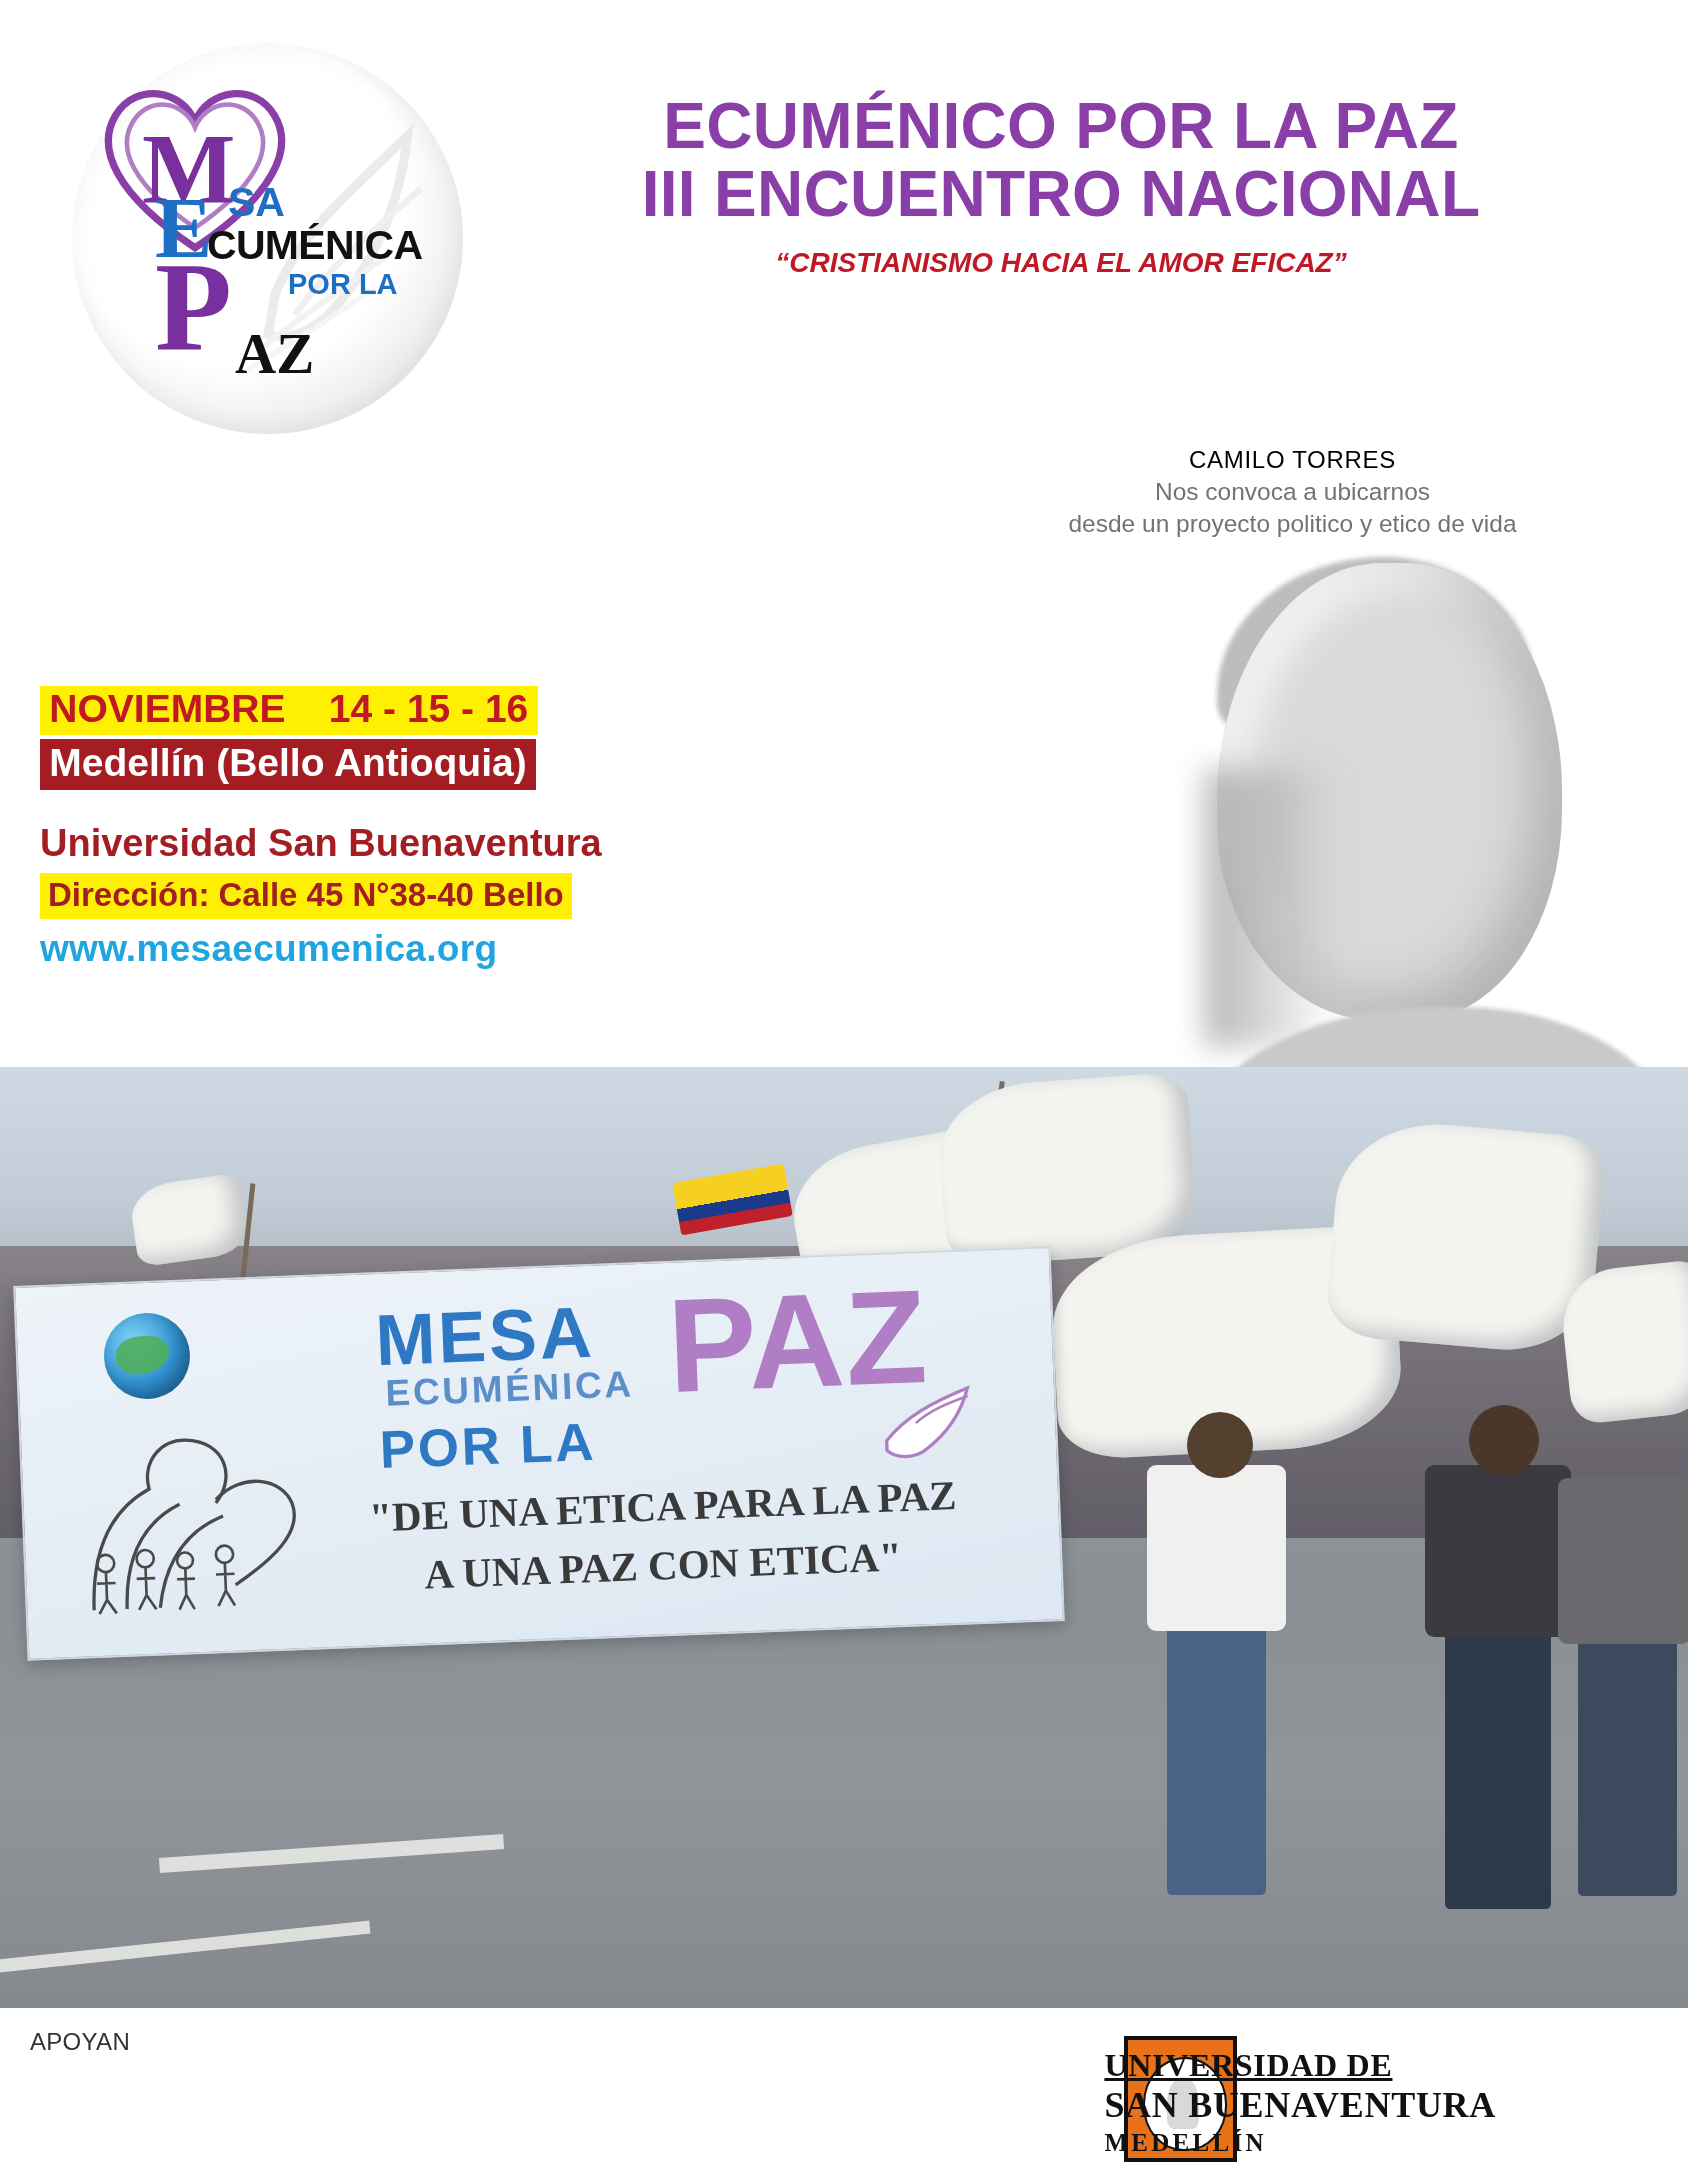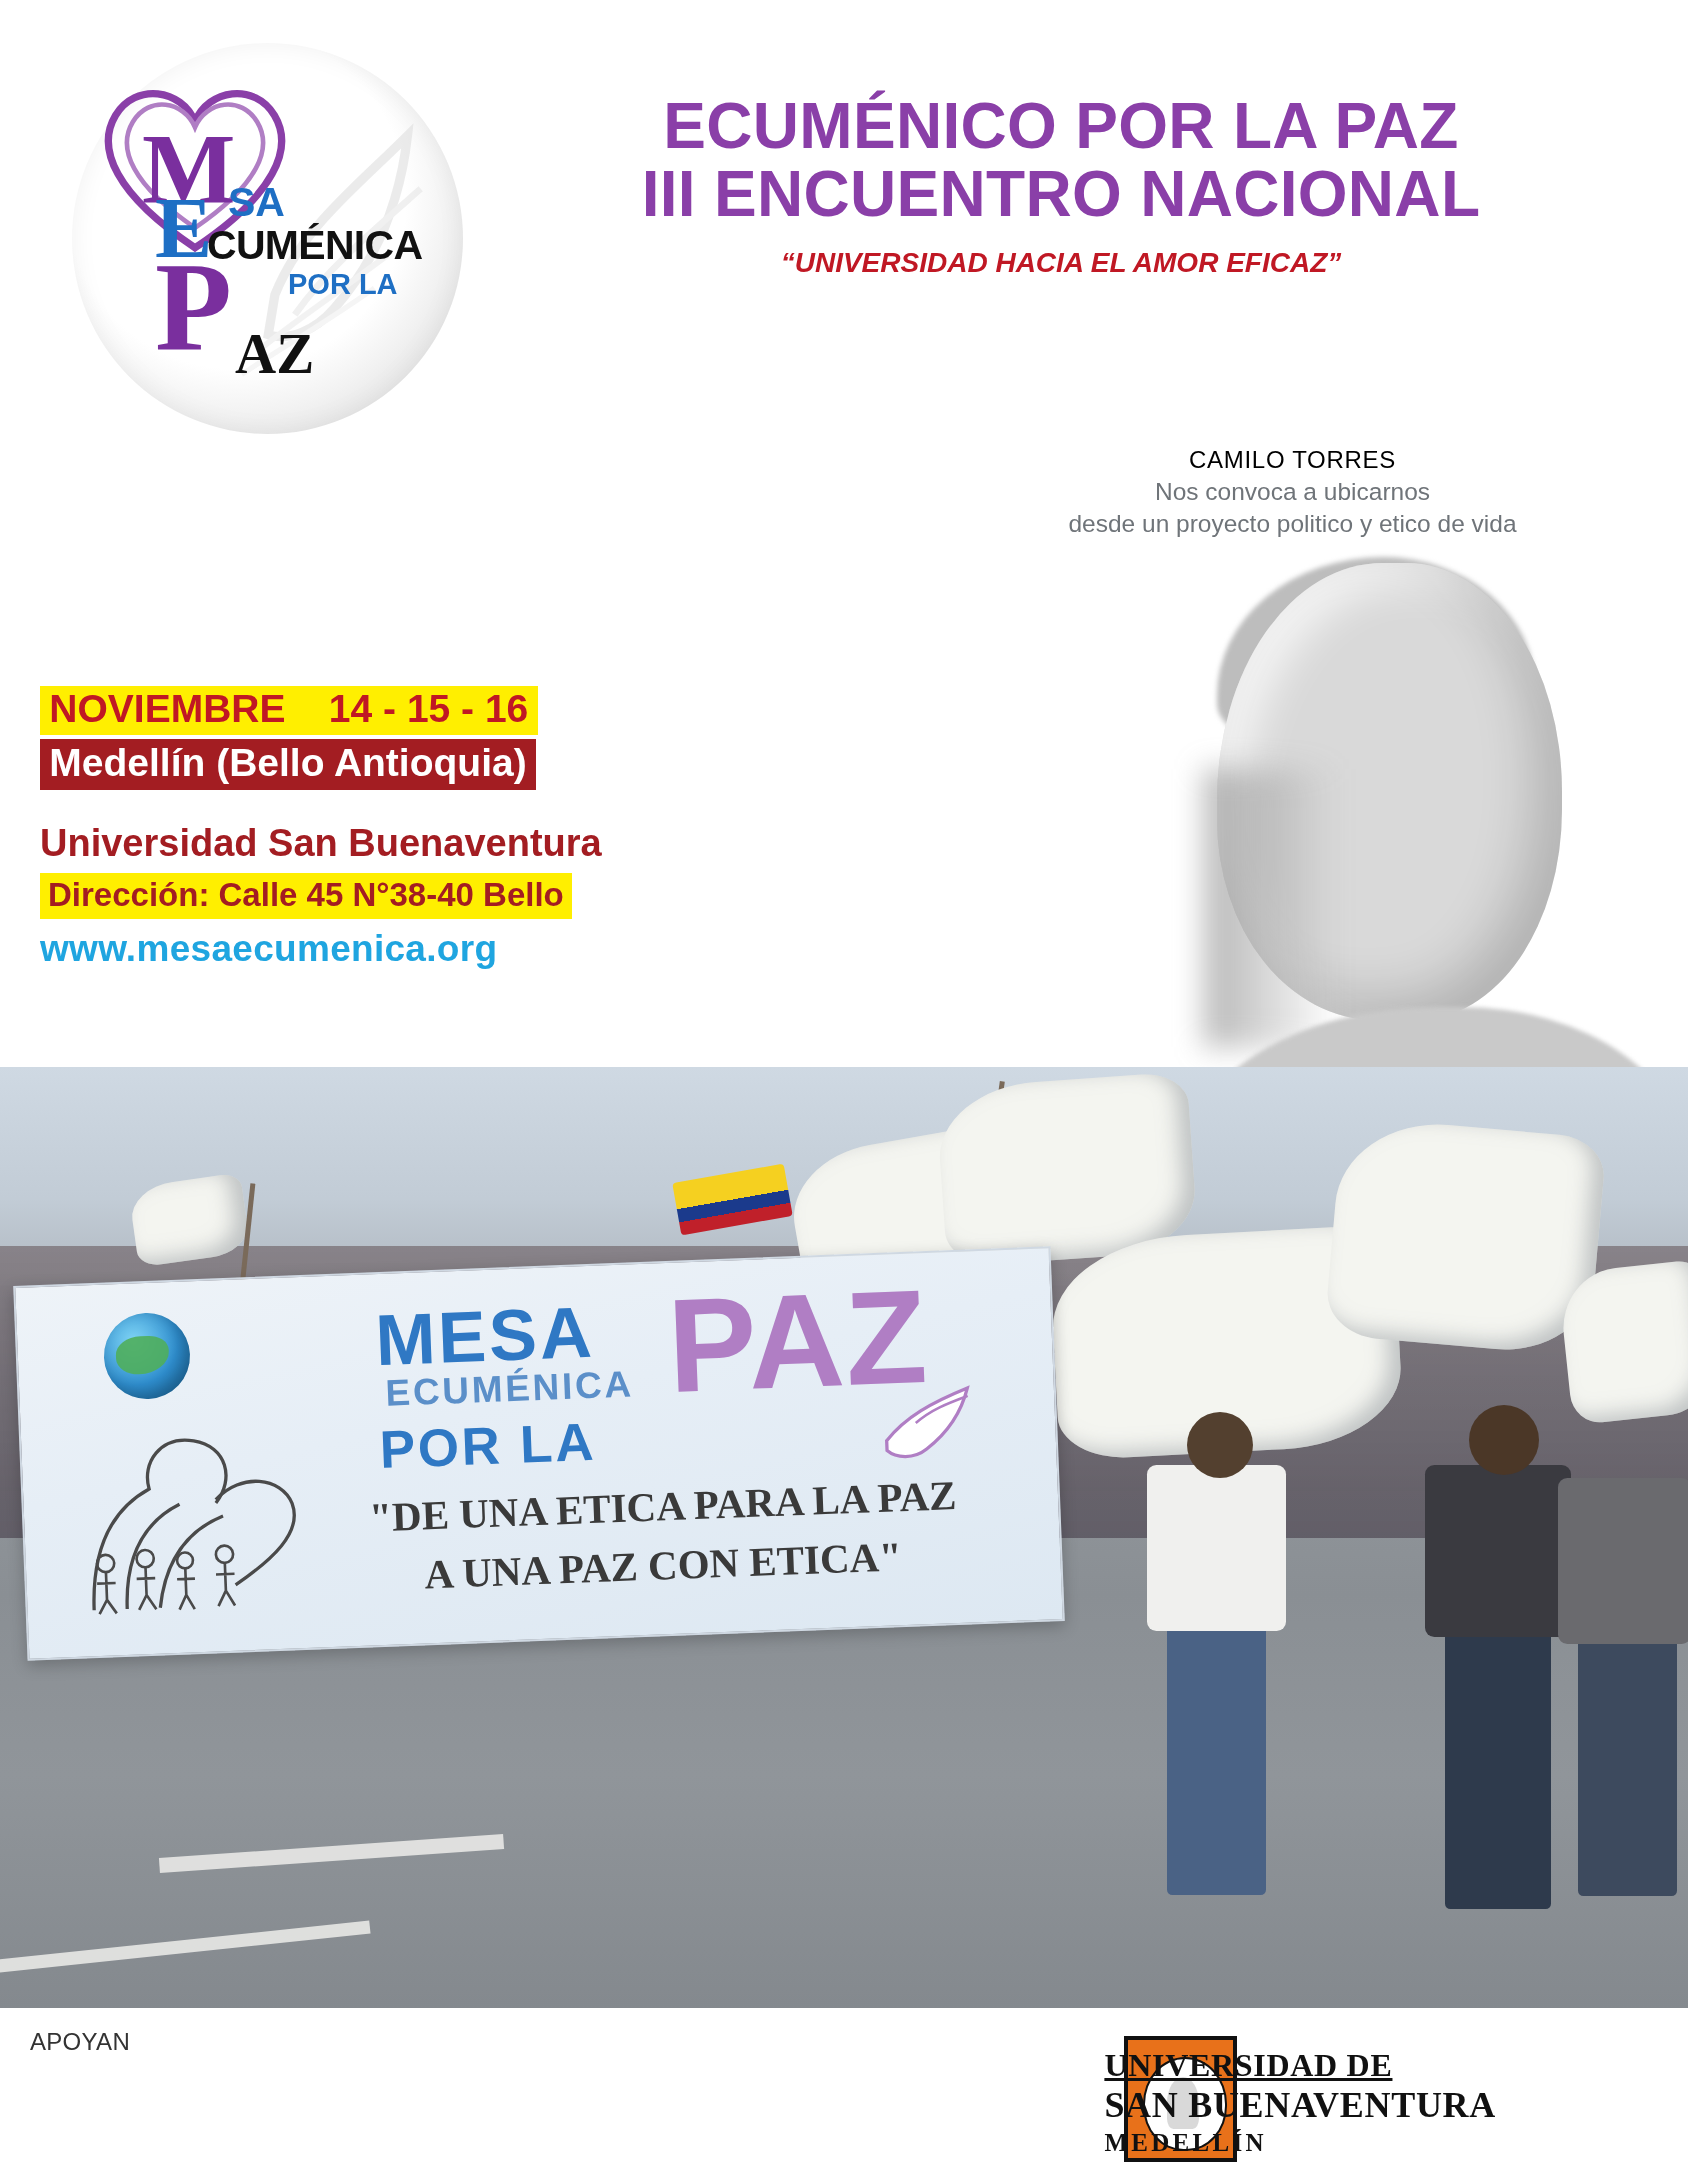--- a/index.html
+++ b/index.html
@@ -410,21 +410,21 @@
   <div class="logo-txt" id="logo-sa">SA</div>
   <div class="logo-txt" id="logo-cumenica">CUMÉNICA</div>
   <div class="logo-txt" id="logo-porla">POR LA</div>
   <div class="logo-txt" id="logo-p">P</div>
   <div class="logo-txt" id="logo-az">AZ</div>
 </div>
 
 <div id="title-block">
   <div class="title-line">ECUMÉNICO POR LA PAZ</div>
   <div class="title-line">III ENCUENTRO NACIONAL</div>
-  <div id="subtitle">“UNIVERSIDAD HACIA EL AMOR EFICAZ”</div>
+  <div id="subtitle">“CRISTIANISMO HACIA EL AMOR EFICAZ”</div>
 </div>
 
 <div id="quote-block">
   <div id="quote-name">CAMILO TORRES</div>
   <div>Nos convoca a ubicarnos</div>
   <div>desde un proyecto politico y etico de vida</div>
 </div>
 
 <div id="portrait">
   <div id="portrait-hair"></div>

